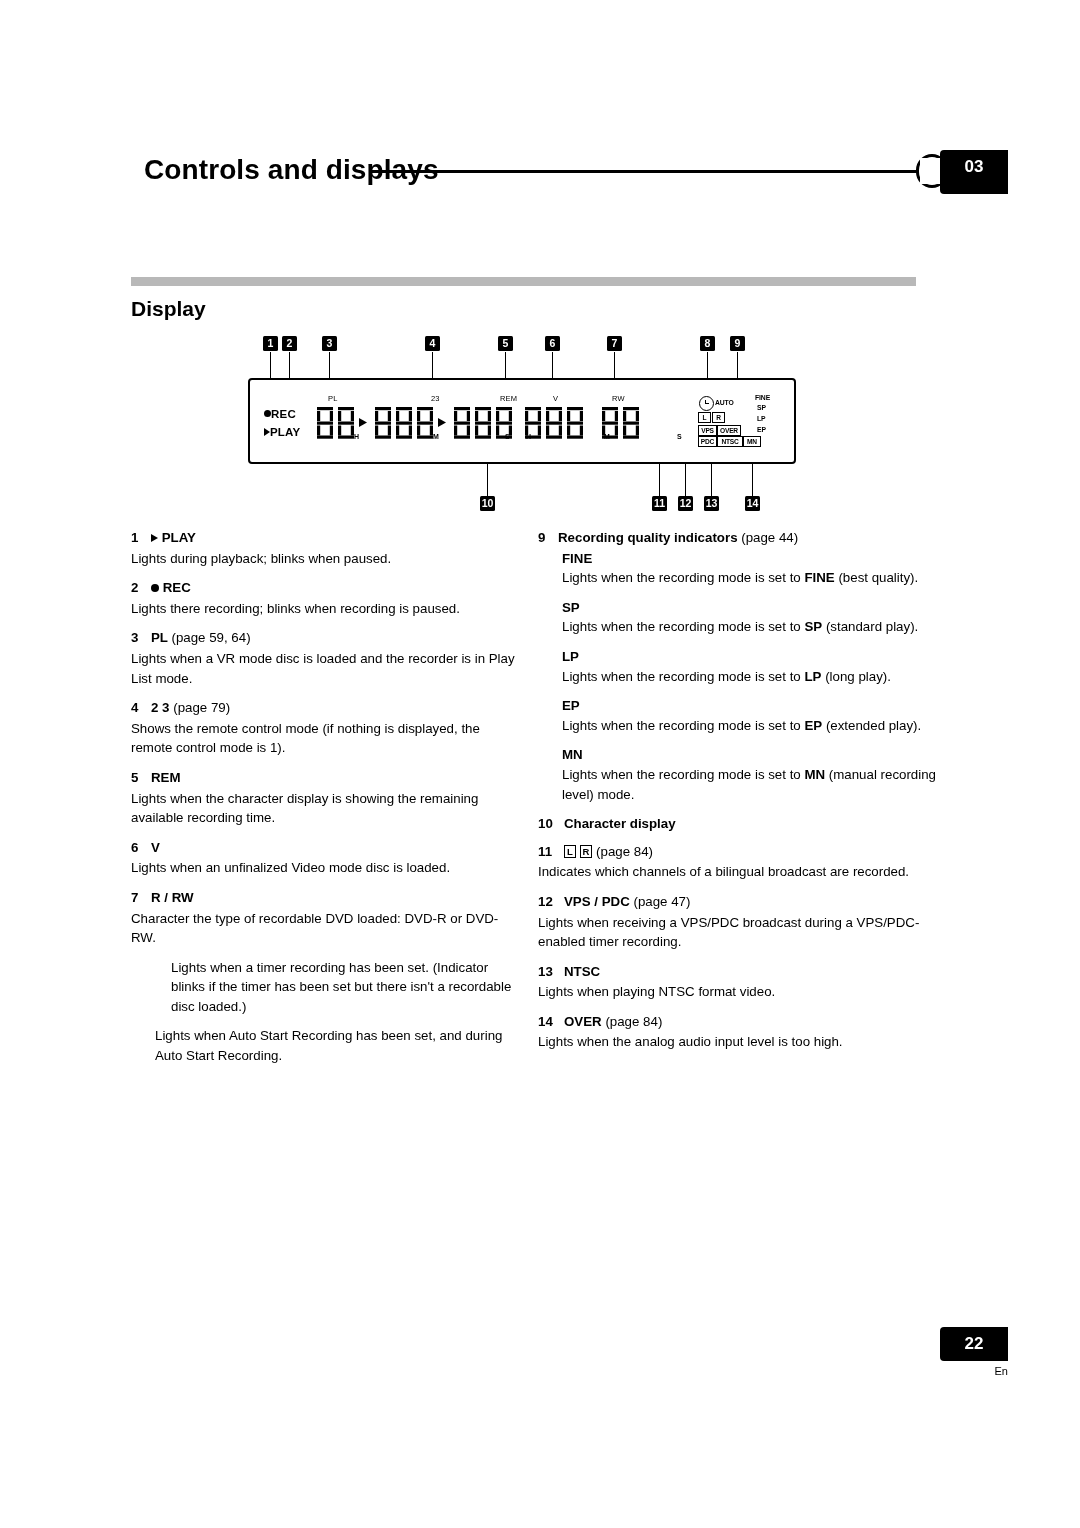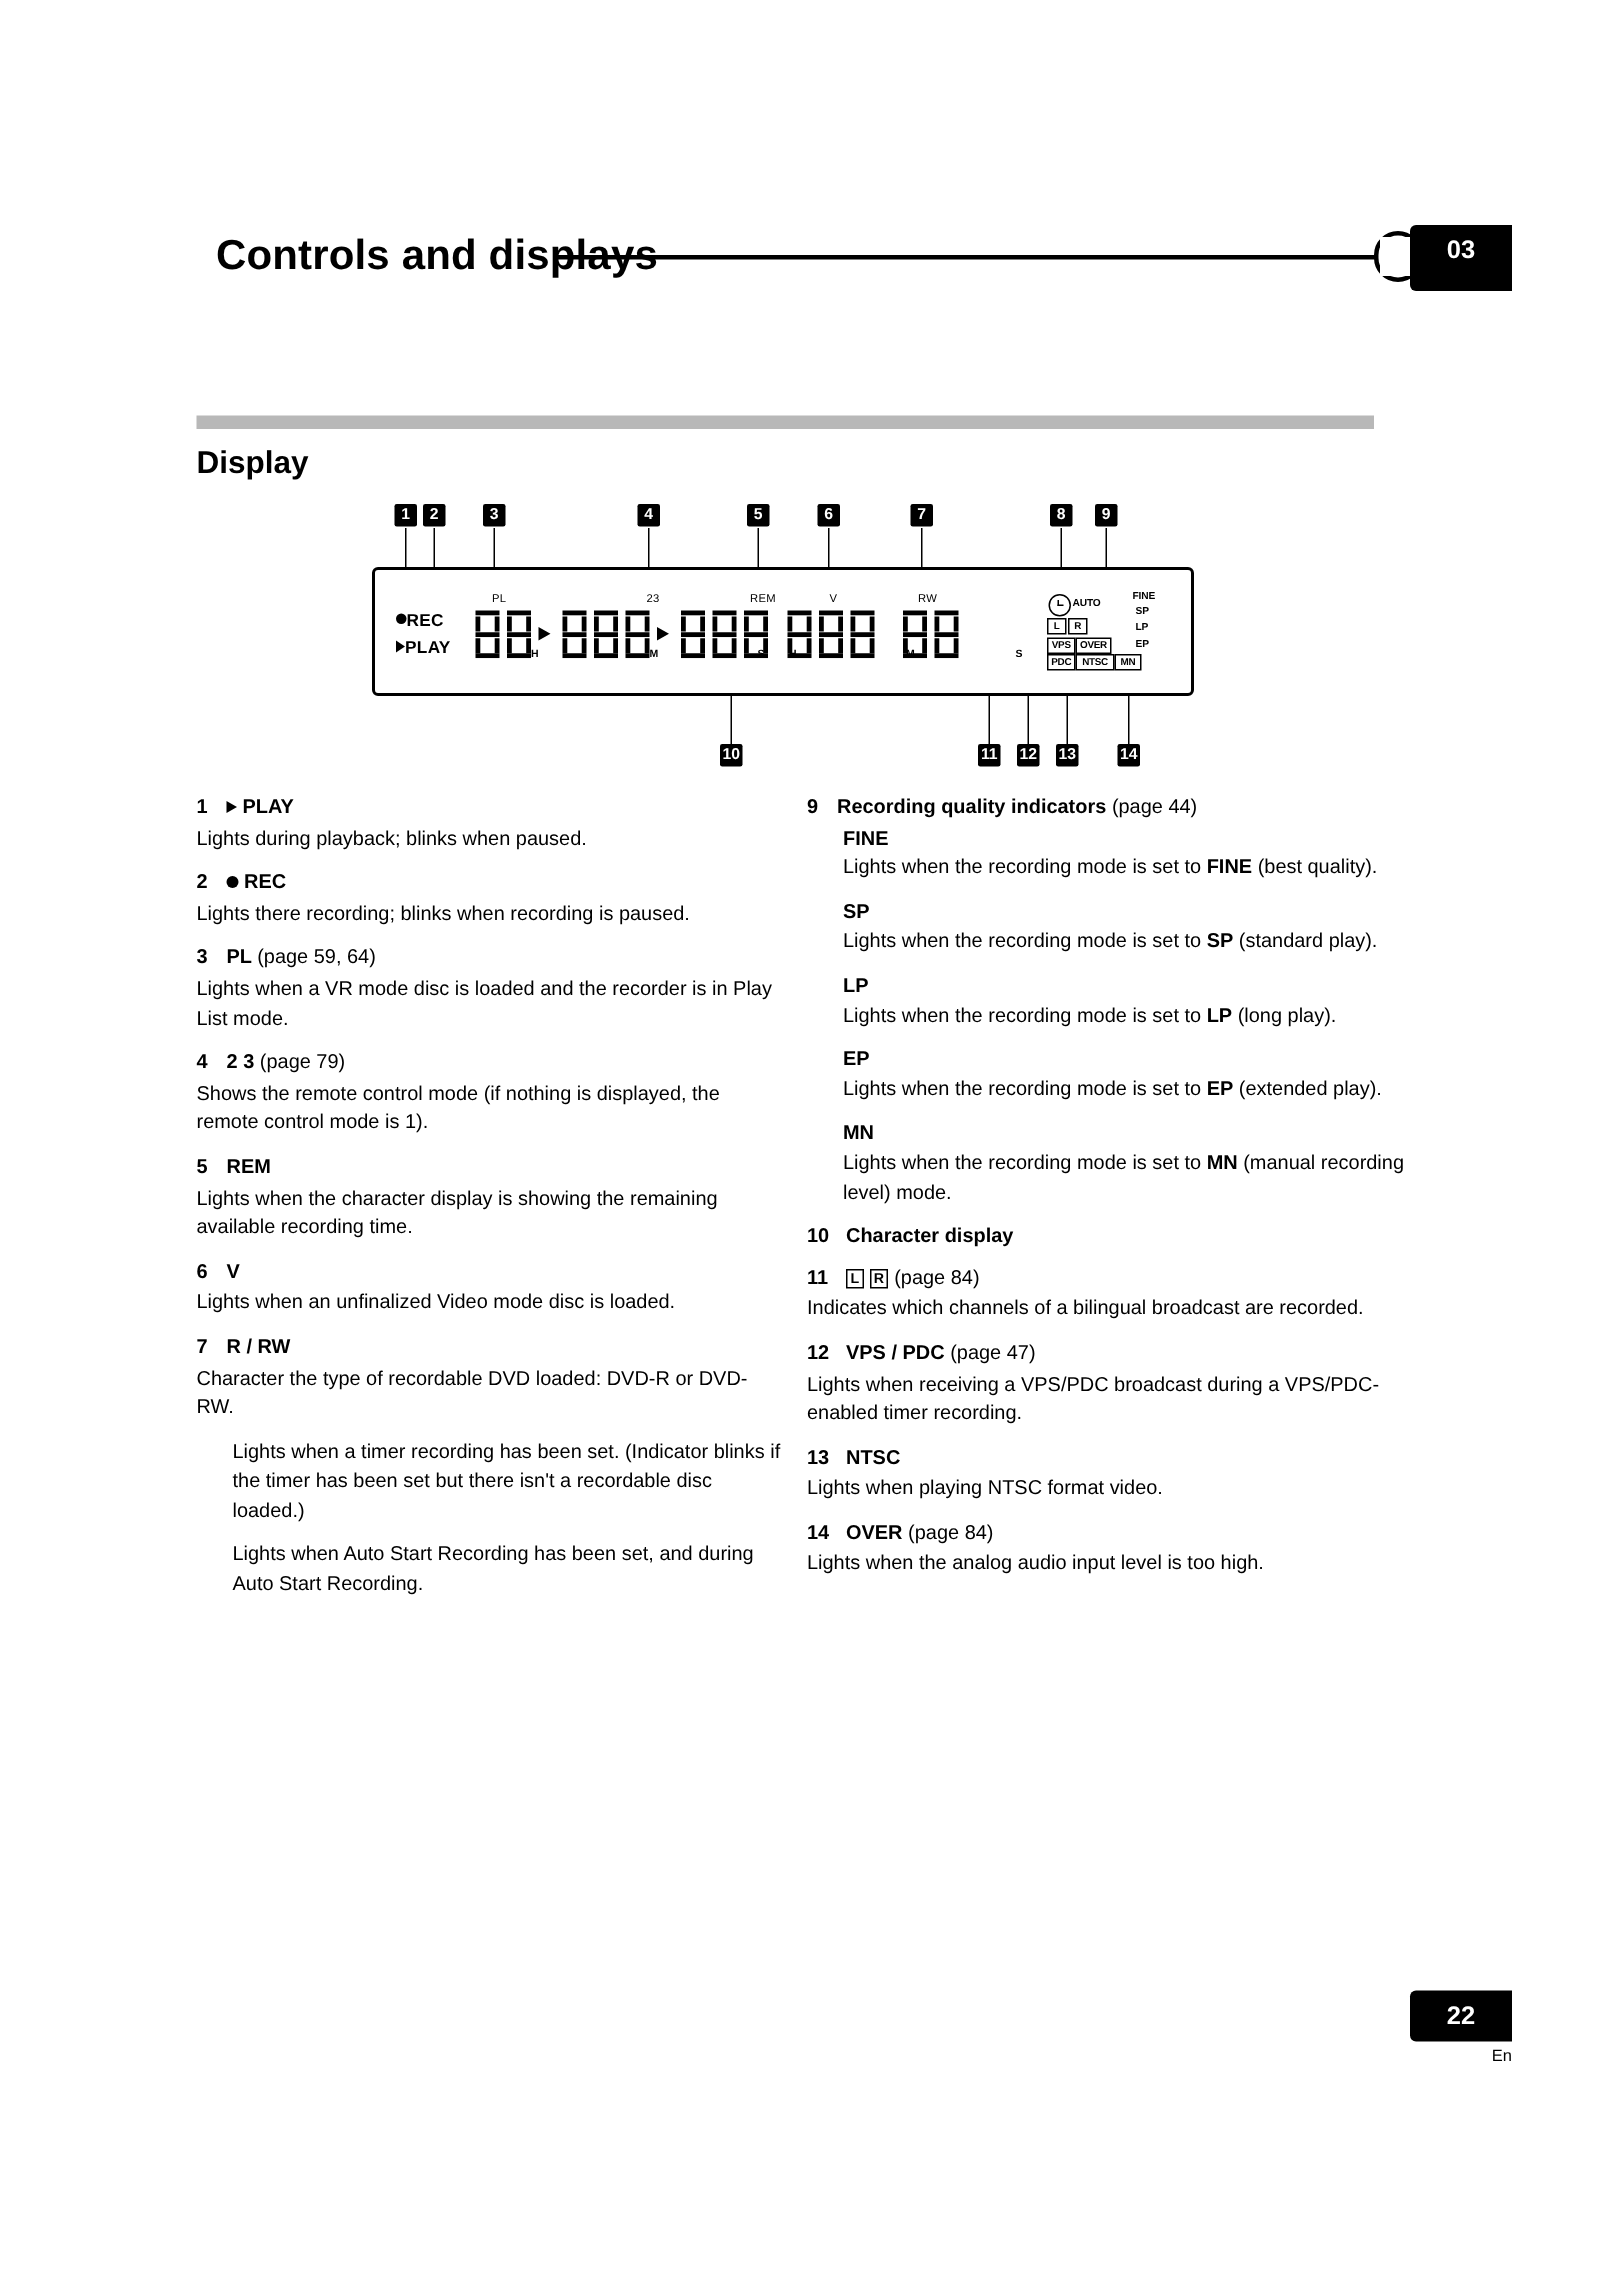--- a/index.html
+++ b/index.html
@@ -196,21 +196,21 @@
     display: inline-block;
     min-width: 20px;
   }
   .entry-head .pg {
     font-weight: normal;
   }
   .entry-body {
     display: block;
     margin-bottom: 10px;
   }
-  .entry-body.indent { margin-left: 24px; }
+  .entry-body.indent { margin-left: 40px; }
   .sub-head {
     font-weight: bold;
     display: block;
     margin-left: 24px;
   }
   .sub-body {
     display: block;
     margin-left: 24px;
     margin-bottom: 10px;
   }

